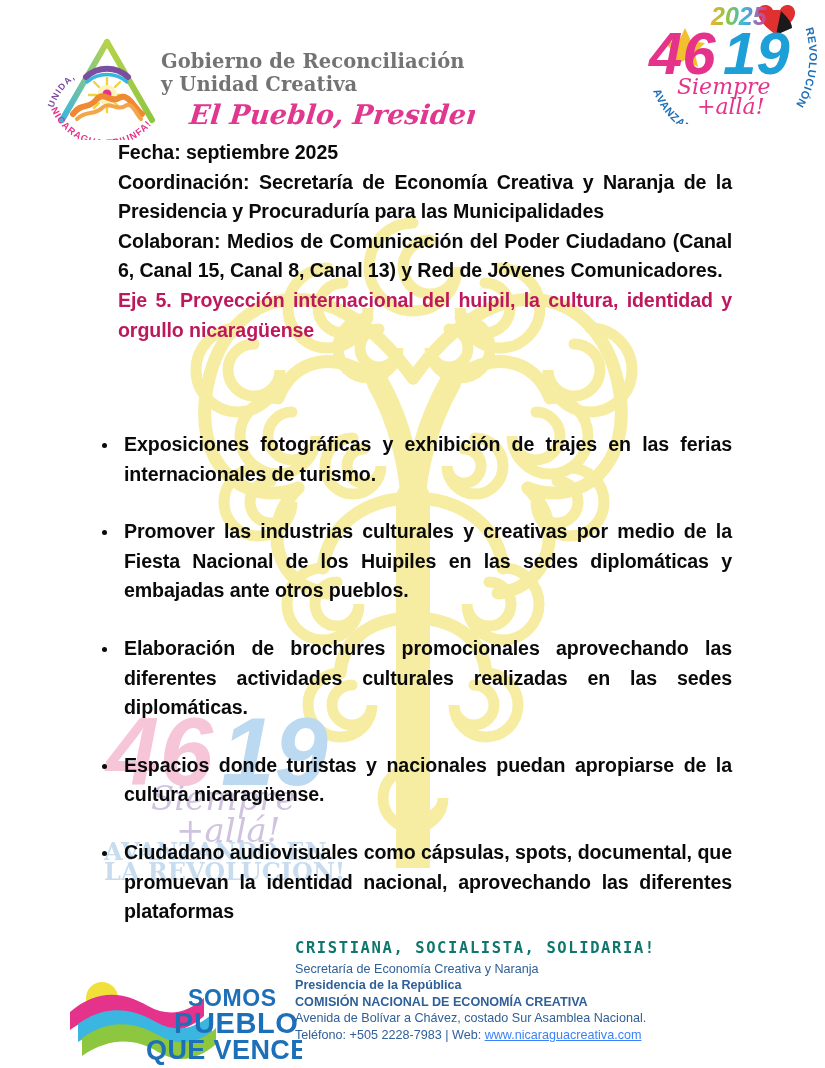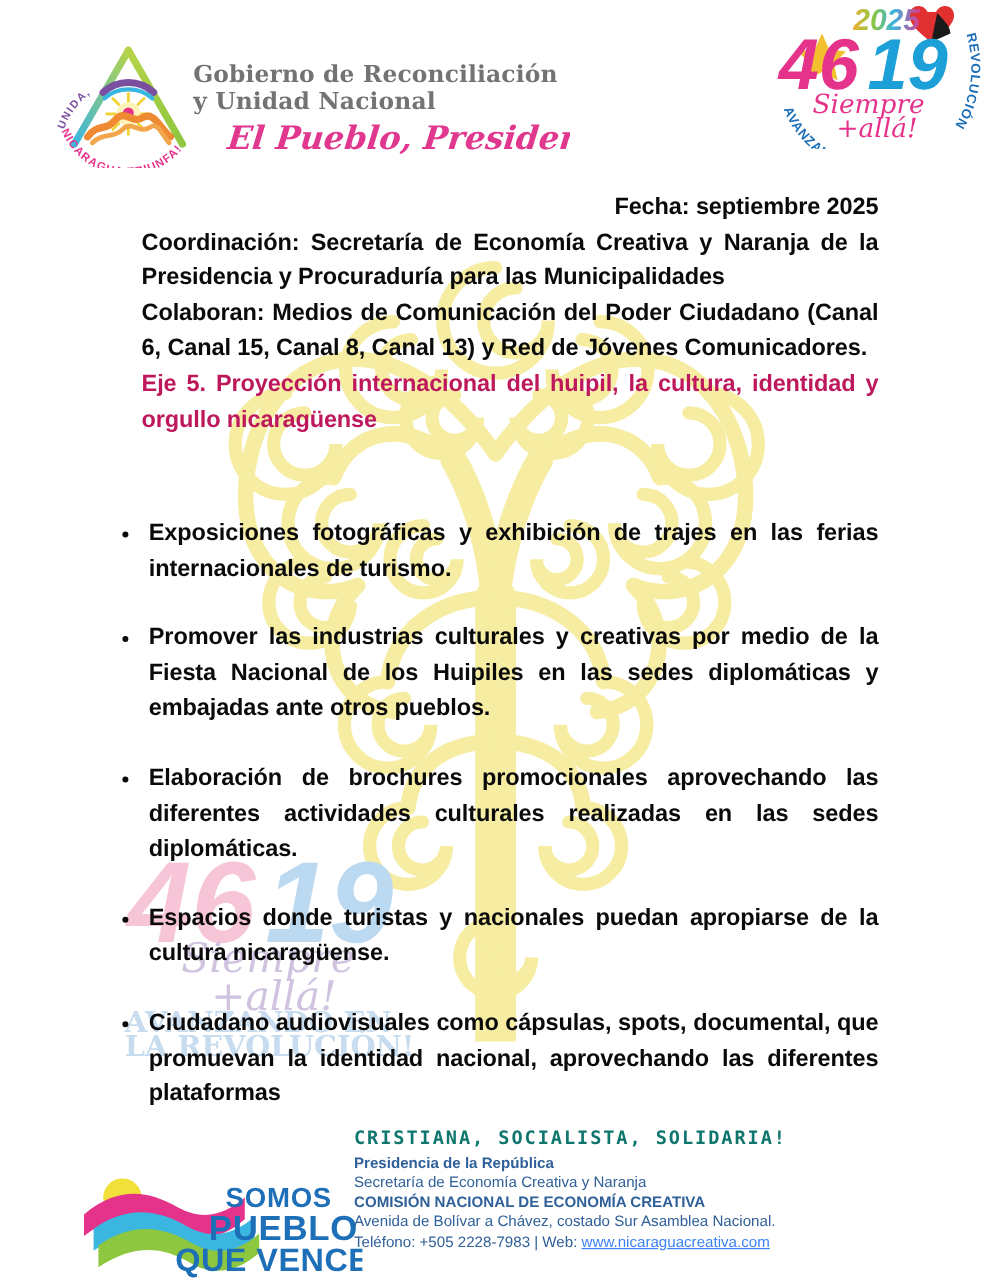--- a/index.html
+++ b/index.html
@@ -96,21 +96,21 @@
   }
   .para {
     font-size: 19.6px;
     font-weight: bold;
     line-height: 29.6px;
     text-align: justify;
     color: #0a0a0a;
     margin: 0;
     letter-spacing: -0.1px;
   }
-  .para.nojust { text-align: right; margin-top: 20px; }
+  .para.nojust { text-align: left; }
   .para.eje {
     color: #be185d;
     text-align: justify;
   }
 
   #bullets {
     position: absolute;
     left: 92px;
     top: 430px;
     width: 640px;
@@ -291,21 +291,21 @@
     <text font-family="Liberation Sans, sans-serif" font-size="9" font-weight="bold" letter-spacing="1.2" fill="#7b4fa0">
       <textPath href="#arcTop" startOffset="4%">UNIDA,</textPath>
     </text>
     <text font-family="Liberation Sans, sans-serif" font-size="9.5" font-weight="bold" letter-spacing="1" fill="#e5338c">
       <textPath href="#arcBot" startOffset="6%">NICARAGUA TRIUNFA!</textPath>
     </text>
   </svg>
 
   <div id="gov-title-block">
     <div class="gov-line">Gobierno de Reconciliación</div>
-    <div class="gov-line">y Unidad Nacional</div>
+    <div class="gov-line">y Unidad Creativa</div>
   </div>
 
   <svg id="gov-slogan" viewBox="0 0 300 40" xmlns="http://www.w3.org/2000/svg" aria-hidden="true">
     <text id="slogan-text" x="2" y="31" font-family="DejaVu Serif, serif" font-size="30" font-style="italic" font-weight="bold" fill="#e0378f" transform="skewX(-6)">El Pueblo, Presidente!</text>
   </svg>
 
   <svg id="anniv-logo" viewBox="0 0 178 122" xmlns="http://www.w3.org/2000/svg" aria-hidden="true">
     <defs>
       <linearGradient id="yearGrad" x1="0" y1="0" x2="1" y2="0">
         <stop offset="0" stop-color="#f2b134"></stop>
@@ -362,20 +362,20 @@
     <path d="M8 34 C36 10 62 14 86 28 C108 40 126 34 142 20 L142 38 C124 54 104 58 84 46 C62 33 38 30 8 52 Z" fill="#e5338c"></path>
     <path d="M16 46 C44 26 70 30 94 44 C116 56 134 50 150 36 L150 54 C132 70 112 74 92 62 C70 49 46 46 16 64 Z" fill="#3ab6e0"></path>
     <path d="M20 60 C48 40 74 44 98 58 C120 70 138 64 154 50 L154 66 C136 82 116 86 96 74 C74 61 50 58 20 78 Z" fill="#8dc63f"></path>
     <text x="126" y="28" font-family="Liberation Sans, sans-serif" font-size="23" font-weight="bold" fill="#1d6fb8" letter-spacing="0.6">SOMOS</text>
     <text x="112" y="55" font-family="Liberation Sans, sans-serif" font-size="29" font-weight="bold" fill="#1d6fb8" letter-spacing="0.6">PUEBLO</text>
     <text x="84" y="81" font-family="Liberation Sans, sans-serif" font-size="27" font-weight="bold" fill="#1d6fb8" letter-spacing="0.4">QUE VENCE!</text>
   </svg>
 
   <div id="footer-text">
     <div id="footer-slogan">CRISTIANA, SOCIALISTA, SOLIDARIA!</div>
+    <div class="foot-line">Secretaría de Economía Creativa y Naranja</div>
     <div class="foot-line bold">Presidencia de la República</div>
-    <div class="foot-line">Secretaría de Economía Creativa y Naranja</div>
     <div class="foot-line bold">COMISIÓN NACIONAL DE ECONOMÍA CREATIVA</div>
     <div class="foot-line">Avenida de Bolívar a Chávez, costado Sur Asamblea Nacional.</div>
     <div class="foot-line"><span>Teléfono: +505 2228-7983 | Web: </span><a class="foot-url" href="#">www.nicaraguacreativa.com</a></div>
   </div>
 
 </div>
 
 </body></html>

